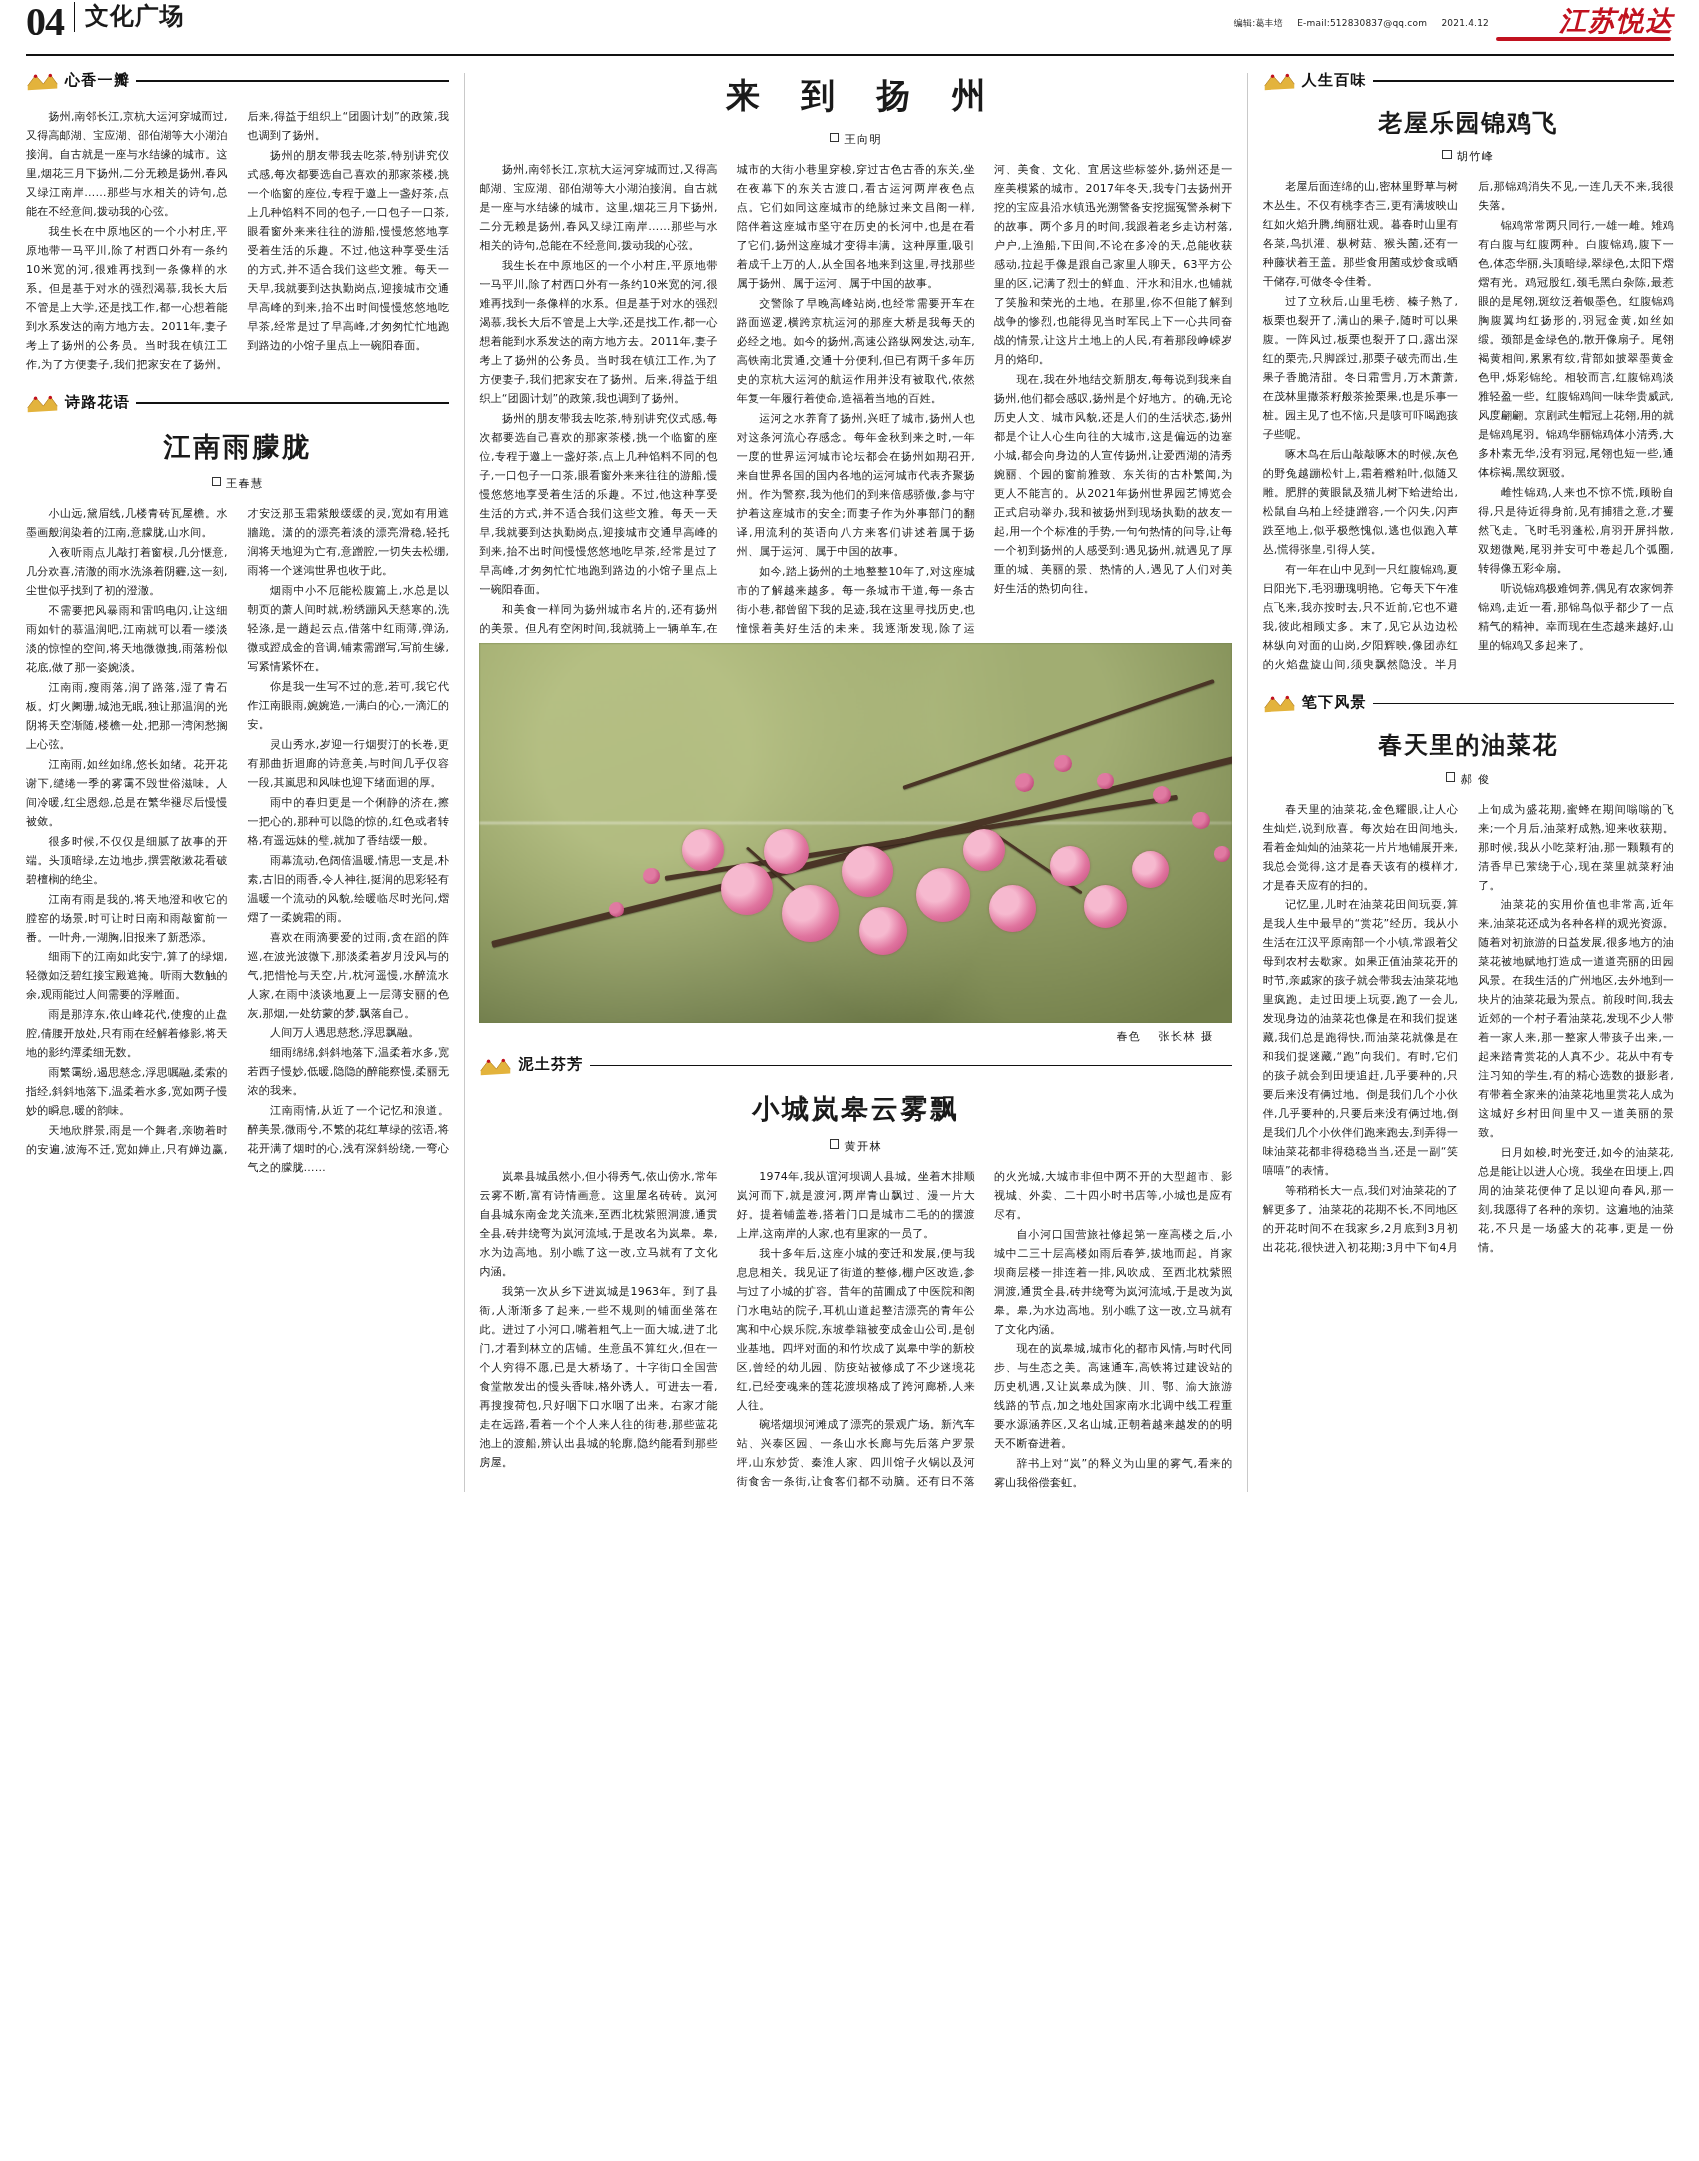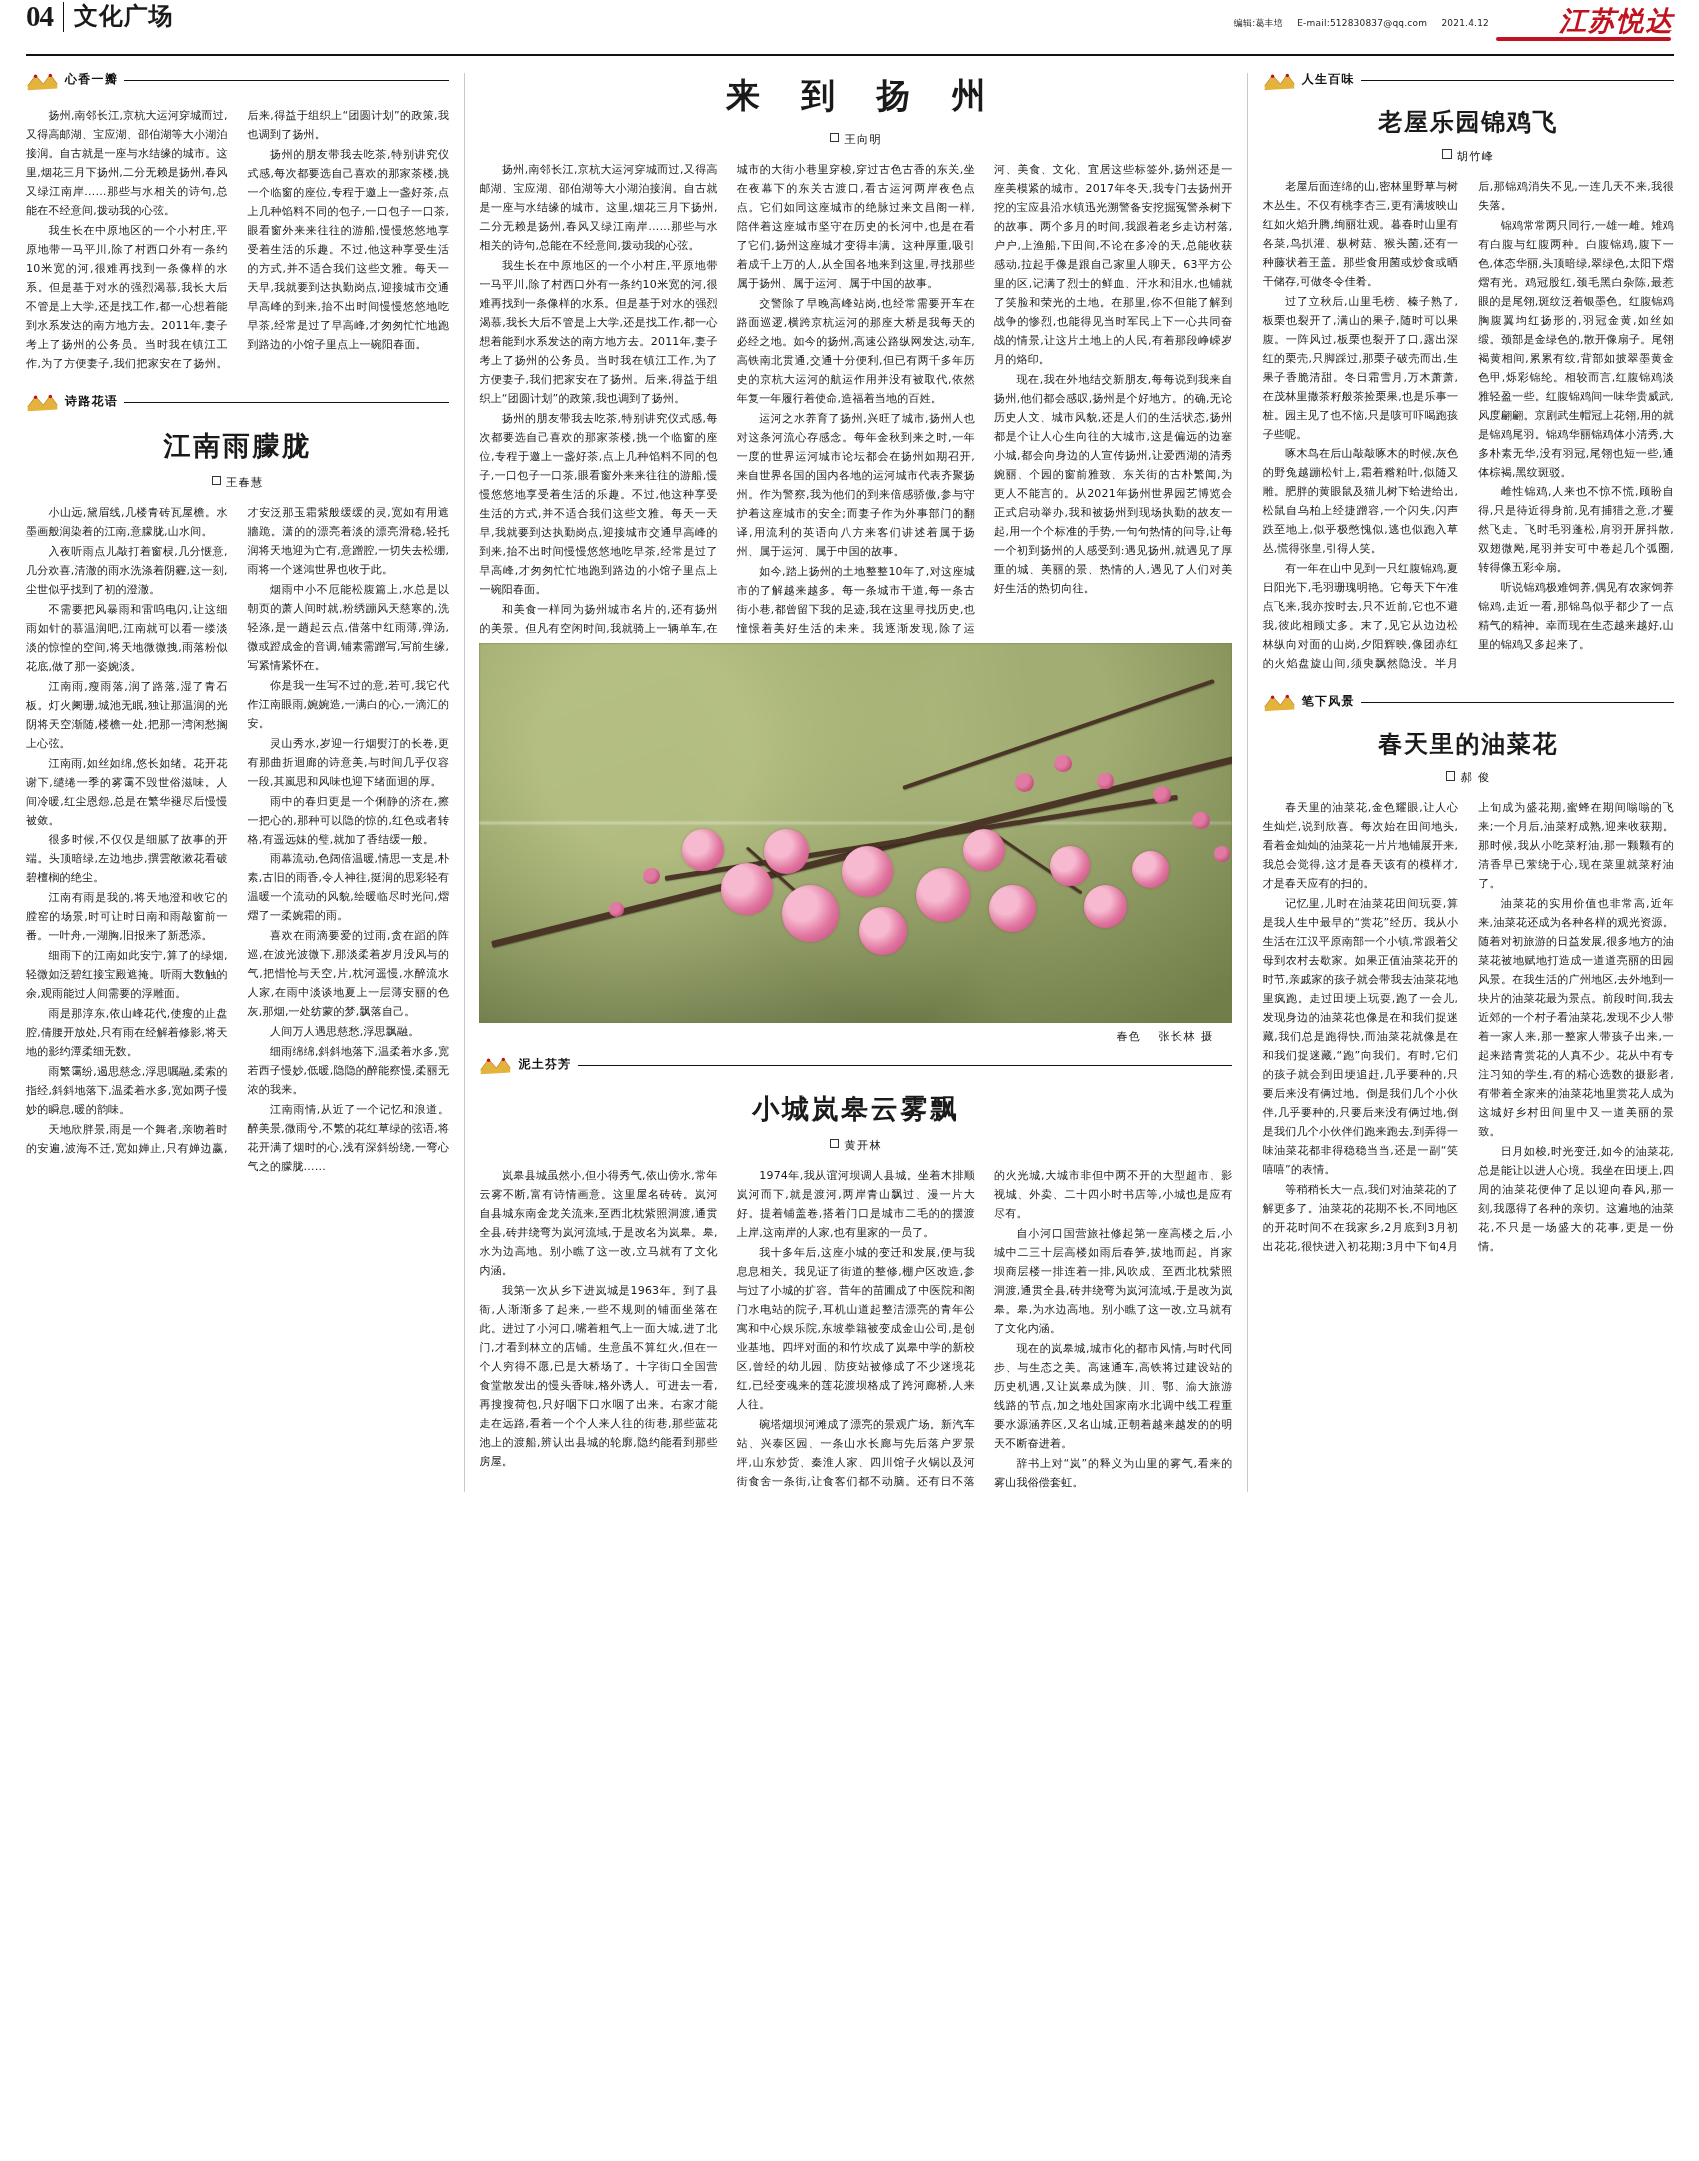--- a/index.html
+++ b/index.html
@@ -18,21 +18,21 @@
   }
 
   
   .masthead{
     position:relative;
     height:52px;
     display:flex;
     align-items:flex-start;
   }
   .page-number{
-    font-size:29px;
+    font-size:40px;
     font-weight:bold;
     line-height:1;
     letter-spacing:-0.9px;
     padding-top:1.7px;
     font-family:"Liberation Serif",serif;
   }
   .masthead-rule{
     width:1.7px;
     height:30px;
     background:#111;
@@ -112,21 +112,21 @@
     gap:6px;
     margin-bottom:14.7px;
   }
   .badge-icon{
     width:33px;height:21px;
     flex:0 0 auto;
     position:relative;
   }
   .badge-icon svg{display:block;}
   .badge-label{
-    font-size:12px;
+    font-size:15px;
     letter-spacing:1.3px;
     color:#111;
     font-weight:bold;
     padding-bottom:2.6px;
     white-space:nowrap;
   }
   .badge-line{
     flex:1 1 auto;
     height:1.3px;
     background:#111;

